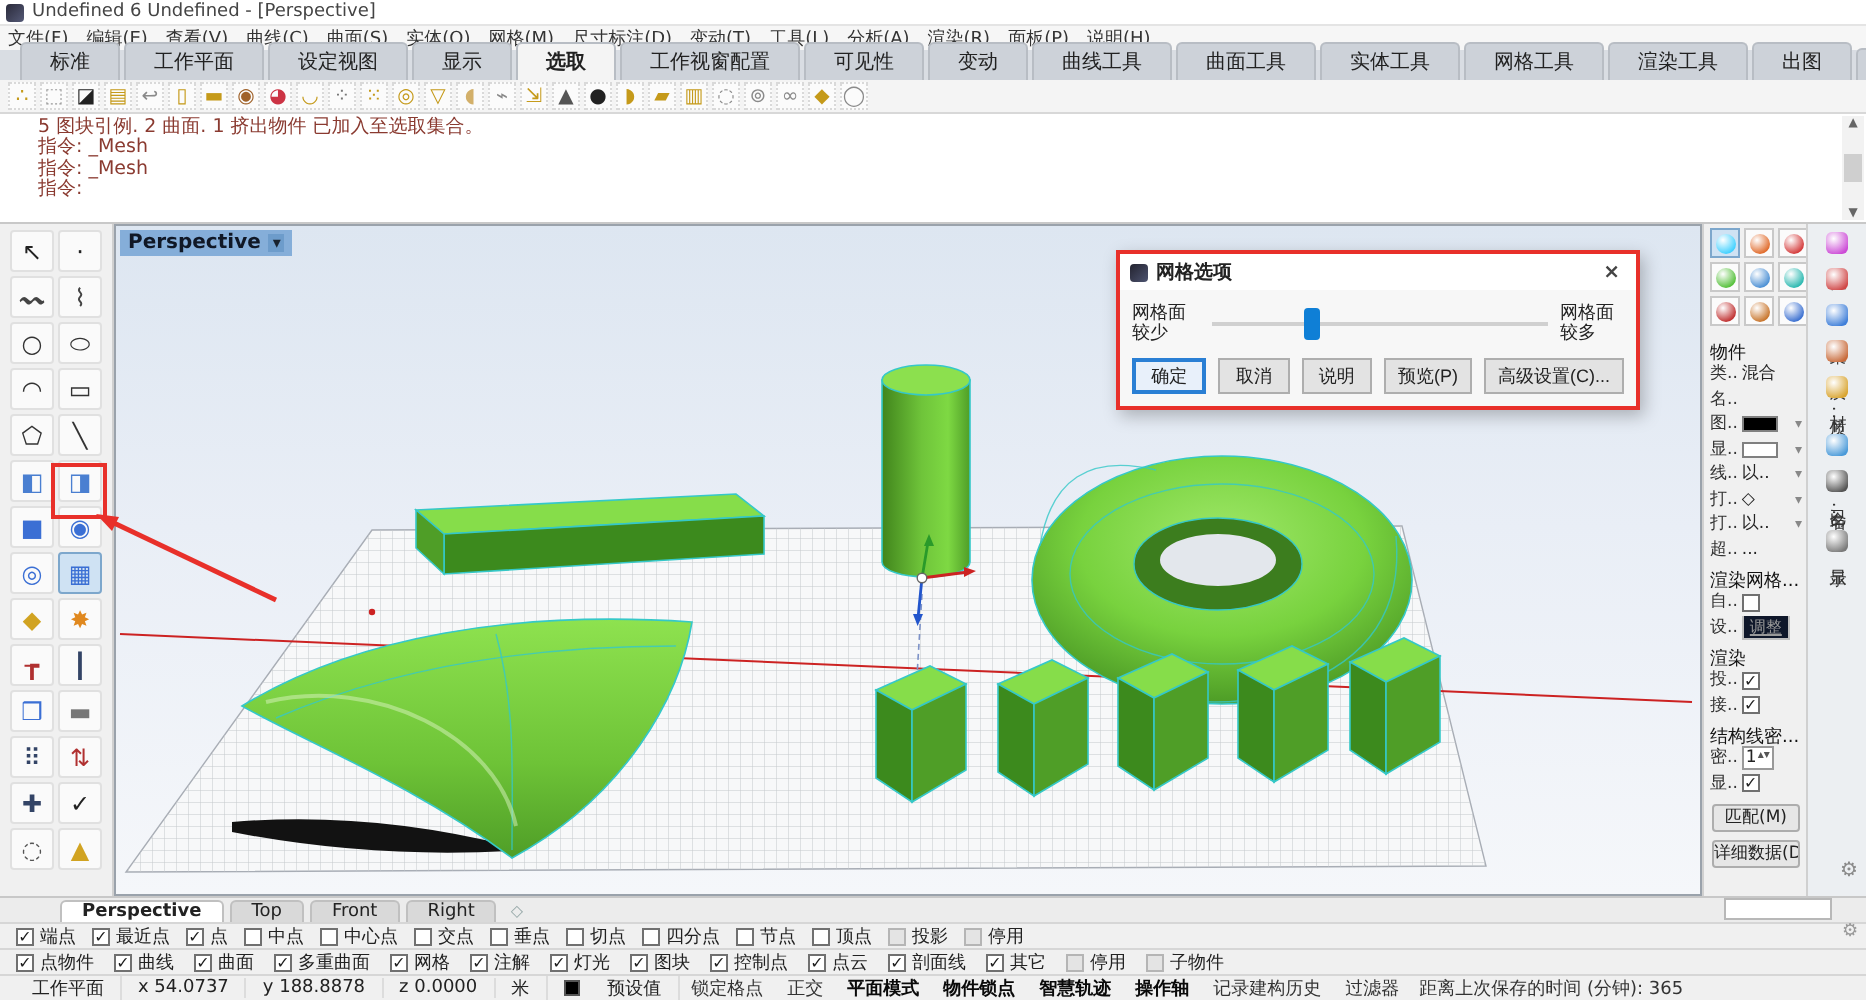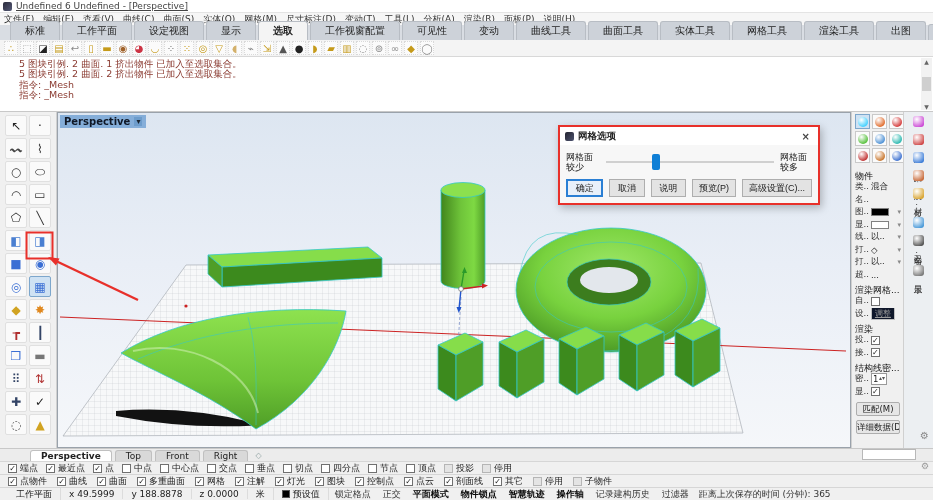--- a/index.html
+++ b/index.html
@@ -4,21 +4,21 @@
 <style>
   * { margin:0; padding:0; box-sizing:border-box; }
   html,body { width:933px; height:500px; overflow:hidden;
     font-family:"DejaVu Sans","Liberation Sans",sans-serif; font-size:10px; color:#222;
     background:#f0f0f0; position:relative; }
   .abs { position:absolute; }
 
   
   #titlebar { left:0; top:0; width:933px; height:13px; background:#ffffff; display:flex; align-items:center; padding-left:3px; border-bottom:1px solid #e4e4e4;}
   #app-icon { width:9px; height:9px; background:linear-gradient(135deg,#2a2a3a,#555a77); border-radius:2px; margin-right:4px; }
-  #title-text { font-size:9px; color:#444;text-decoration:underline; }
+  #title-text { font-size:9px; color:#444; }
 
   
   #menubar { left:0; top:13px; width:933px; height:12px; background:#f6f6f6; display:flex; align-items:center; padding-left:4px; gap:9px; }
   .menu-item { font-size:9px; color:#333; cursor:default; }
 
   
   #ribbon { left:0; top:25px; width:933px; height:15px; background:#d9dde3; display:flex; align-items:flex-end; padding-left:10px; }
   .rtab { font-size:10px; color:#222; padding:2px 14px 2px; background:#cdd2d9; border:1px solid #b8bdc4; border-bottom:none; border-radius:3px 3px 0 0; margin-right:2px; white-space:nowrap; }
   .rtab.active { background:#f4f4f4; font-weight:bold; }
 
@@ -95,21 +95,21 @@
   .staterow { left:0; width:933px; height:13px; background:#f0f0f0; border-top:1px solid #d6d6d6; display:flex; align-items:center; font-size:9px; color:#222; }
   #osnap { top:461px; padding-left:8px; gap:8px; }
   #ofilter { top:474px; padding-left:8px; gap:10px; }
   .cbitem { display:flex; align-items:center; gap:3px; white-space:nowrap; }
   .cb { width:9px; height:9px; border:1px solid #707070; background:#fff; font-size:8px; line-height:8px; text-align:center; color:#1a1a1a; }
   .cb.dim { background:#e4e4e4; border-color:#b5b5b5; }
   #gear2 { position:absolute; left:921px; top:461px; color:#9a9a9a; font-size:9px; }
 
   #statusbar { top:487px; padding-left:8px; gap:0; background:#f0f0f0; }
   .sseg { padding:0 8px; border-right:1px solid #dcdcdc; white-space:nowrap; }
-  .layerchip { display:flex; align-items:center; gap:3px;text-align:right; }
+  .layerchip { display:flex; align-items:center; gap:14px;text-align:right; }
   .layerchip .sq { width:8px; height:8px; background:#000; border:1px solid #555; }
   .stog { padding:0 6px; white-space:nowrap; color:#333; }
   .stog.bold { font-weight:bold; color:#0a0a0a; }
   #saved-text { padding-left:4px; white-space:nowrap; color:#333; }
 
   
   #overlay { left:0; top:0; width:933px; height:500px; z-index:40; pointer-events:none; }
 </style>
 </head>
 <body>
@@ -179,23 +179,23 @@
     <span class="ticon" style="color: rgb(197, 154, 26);">▥</span>
     <span class="ticon" style="color: rgb(138, 138, 138);">◌</span>
     <span class="ticon" style="color: rgb(138, 138, 138);">⊚</span>
     <span class="ticon" style="color: rgb(138, 138, 138);">∞</span>
     <span class="ticon" style="color: rgb(197, 154, 26);">◆</span>
     <span class="ticon" style="color: rgb(138, 138, 138);">◯</span>
   </div>
 
 <div class="abs" id="cmd">
     <div class="cmdline">5 图块引例. 2 曲面. 1 挤出物件 已加入至选取集合。</div>
-    <div class="cmdline">5 图块引例. 2 曲面. 2 挤出物件 已加入至选取集合。</div>
     <div class="cmdline">指令: _Mesh</div>
     <div class="cmdline">指令: _Mesh</div>
+    <div class="cmdline">指令:</div>
   </div>
 <div class="abs" id="cmd-scroll">
   <span class="arr">▲</span>
   <span class="thumb"></span>
   <span class="arr">▼</span>
 </div>
 
 <div class="abs" id="lefttb">
     <div class="lticon">
       <span style="color: rgb(34, 34, 34);">↖</span>
@@ -679,21 +679,21 @@
       <span>停用</span>
     </span>
     <span class="cbitem">
       <span class="cb dim"></span>
       <span>子物件</span>
     </span>
   </div>
 
 <div class="abs staterow" id="statusbar">
   <span class="sseg">工作平面</span>
-  <span class="sseg">x 49.5999</span>
+  <span class="sseg">x 54.0737</span>
   <span class="sseg">y 188.8878</span>
   <span class="sseg">z 0.0000</span>
   <span class="sseg">米</span>
   <span class="sseg layerchip">
     <span class="sq"></span>
     <span>预设值</span>
   </span>
   <span id="stoggles" style="display:flex">
       <span class="stog">锁定格点</span>
       <span class="stog">正交</span>

